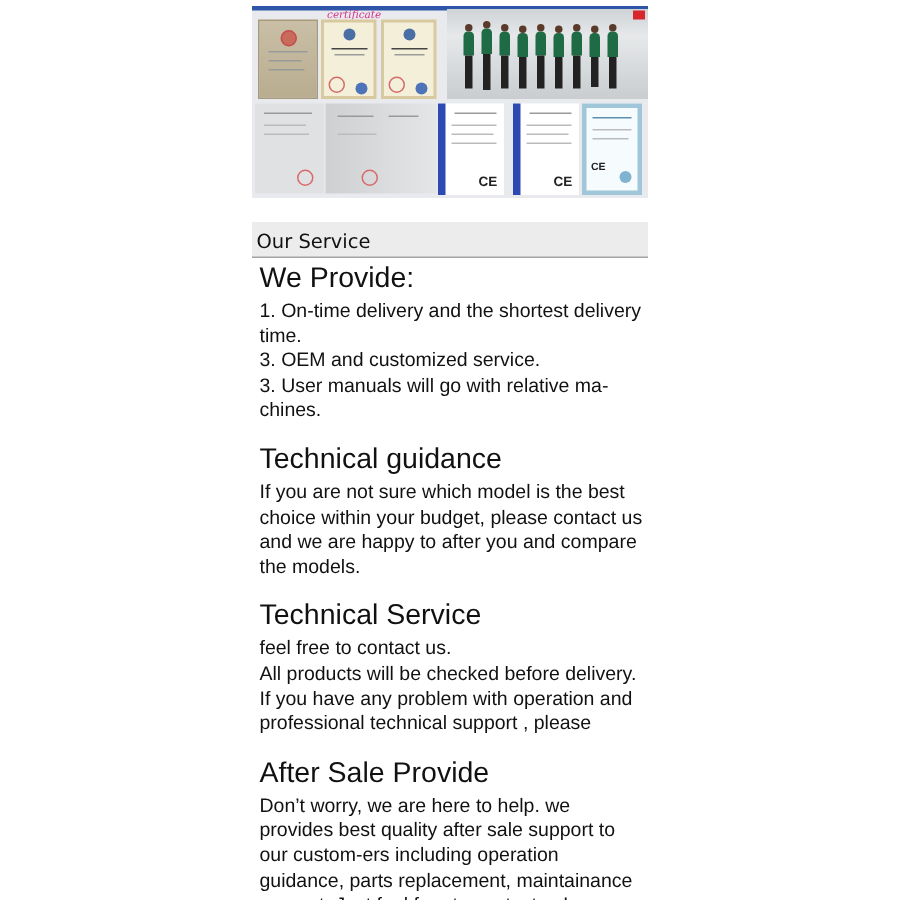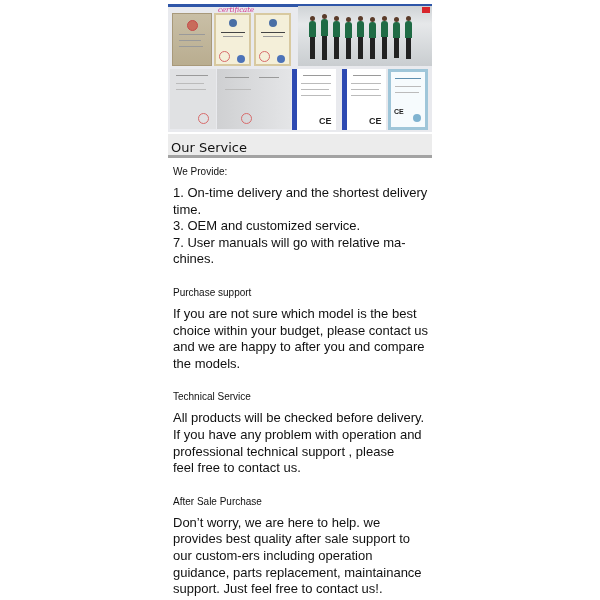--- a/index.html
+++ b/index.html
@@ -23,25 +23,25 @@
     .seal { position: absolute; width: 9px; height: 9px; border-radius: 50%; border: 1px solid #d76b6b; }
     .badge { position: absolute; width: 8px; height: 8px; border-radius: 50%; background: #4d73b8; }
     .emblem { position: absolute; width: 8px; height: 8px; border-radius: 50%; background: #4a6fa5; }
     .line { position: absolute; height: 1px; background: #9a9a9a; }
     .ce { position: absolute; font-size: 9px; color: #222; font-weight: bold; }
     .person { position: absolute; width: 7px; border-radius: 3px 3px 0 0; background: #1f6b45; }
     .head { position: absolute; width: 5px; height: 5px; border-radius: 50%; background: #5a3b2a; }
     .legs { position: absolute; width: 5px; background: #222; }
 
     
-    .sec-head { margin-top: 2px; height: 24px; background: #ececec; border-bottom: 3px solid #a3a3a3; box-sizing: border-box; }
+    .sec-head { margin-top: 16px; height: 24px; background: #ececec; border-bottom: 1px solid #a3a3a3; box-sizing: border-box; }
     .sec-head span { display: block; padding: 6px 0 0 3px; font-family: "DejaVu Sans", sans-serif; font-size: 13px; color: #111; }
 
     .content { padding: 0 0 0 5px; color: #111; }
-    .h { font-size: 10px; margin: 0; line-height: 18px; }
+    .h { font-size: 19px; margin: 0; line-height: 18px; }
     .p { font-size: 13px; line-height: 16.6px; margin: 0; }
     .gap-s { height: 4px; }
     .gap-l { height: 16px; }
     .item { display: block; }
   </style>
 </head>
 <body>
 
 <div class="col">
 
@@ -142,44 +142,44 @@
 
   <div class="content">
     <div style="height:5px"></div>
 
     <div>
       <p class="h">We Provide:</p>
       <div class="gap-s"></div>
       <p class="p">
         <span class="item">1. On-time delivery and the shortest delivery time.</span>
         <span class="item">3. OEM and customized service.</span>
-        <span class="item">7. User manuals will go with relative ma-chines.</span>
+        <span class="item">3. User manuals will go with relative ma-chines.</span>
       </p>
     </div>
 
     <div class="gap-l"></div>
 
     <div>
-      <p class="h">Purchase support</p>
+      <p class="h">Technical guidance</p>
       <div class="gap-s"></div>
       <p class="p">If you are not sure which model is the best choice within your budget, please contact us and we are happy to after you and compare the models.</p>
     </div>
 
     <div class="gap-l"></div>
 
     <div>
       <p class="h">Technical Service</p>
       <div class="gap-s"></div>
       <p class="p">
+        <span class="item">feel free to contact us.</span>
         <span class="item">All products will be checked before delivery. If you have any problem with operation and professional technical support , please</span>
-        <span class="item">feel free to contact us.</span>
       </p>
     </div>
 
     <div class="gap-l"></div>
 
     <div>
-      <p class="h">After Sale Purchase</p>
+      <p class="h">After Sale Provide</p>
       <div class="gap-s"></div>
       <p class="p">Don’t worry, we are here to help. we provides best quality after sale support to our custom-ers including operation guidance, parts replacement, maintainance support. Just feel free to contact us!.</p>
     </div>
   </div>
 </div>
 
 </body></html>

